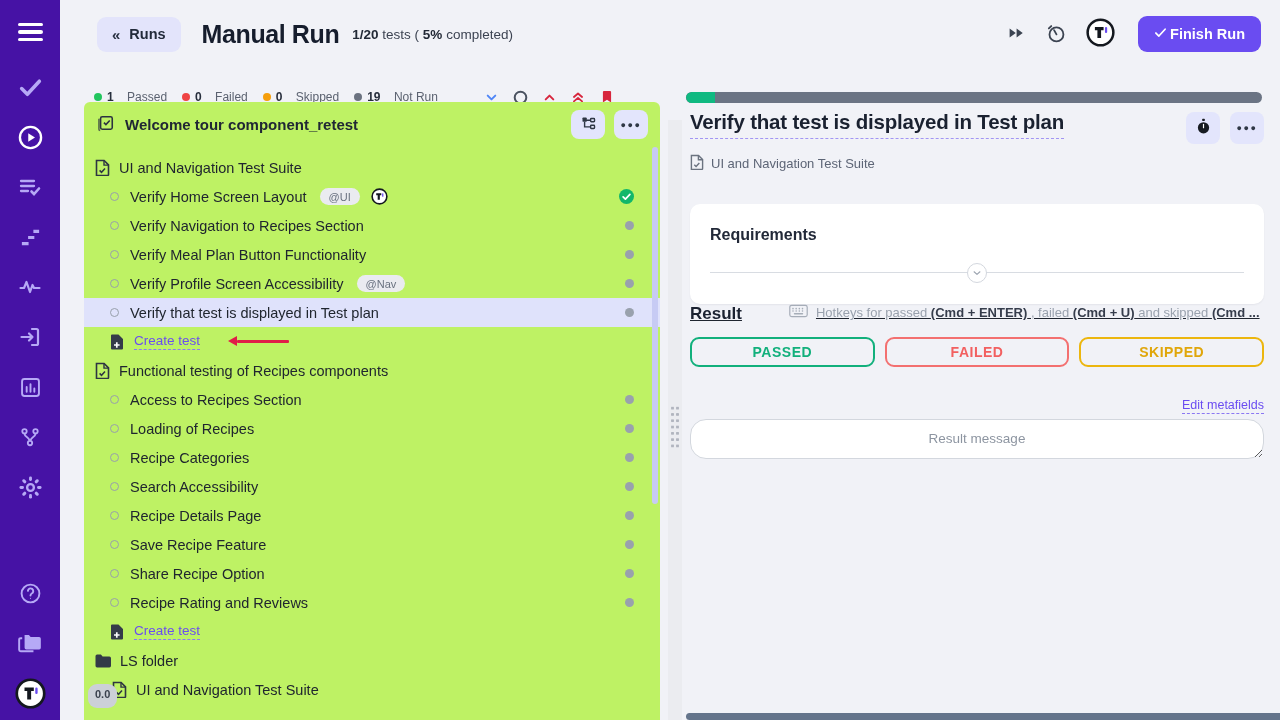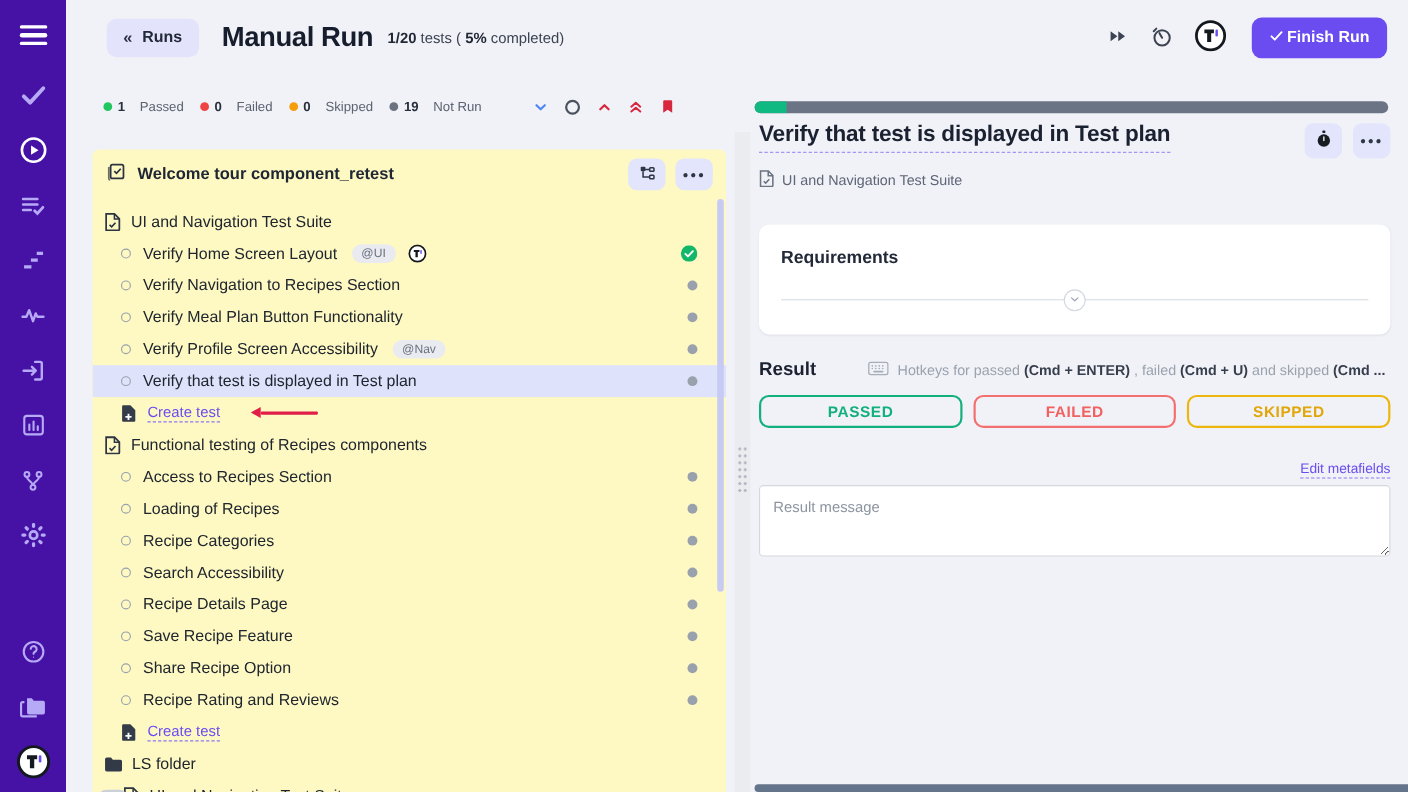--- a/index.html
+++ b/index.html
@@ -30,21 +30,21 @@
   
   .statusbar { position:absolute; left:84px; right:0; top:84px; height:26px; display:flex; align-items:center; }
   .legend { display:flex; align-items:center; gap:15px; padding-left:10px; font-size:12px; color:#5b6270; white-space:nowrap; }
   .legend-item { display:flex; align-items:center; gap:5px; }
   .legend-item b { color:#272e3c; font-weight:800; }
   .dot { width:8px; height:8px; border-radius:50%; display:inline-block; }
   .filter-icons { display:flex; align-items:center; gap:11px; margin-left:45px; }
   .progressbar { flex:1; margin-left:70px; margin-right:18px; height:11px; border-radius:6px; background:#6b7484; overflow:hidden; }
   .progress-fill { height:100%; background:#10b981; border-radius:6px 0 0 6px; }
   
-  .tree-panel { position:absolute; left:84px; top:136px; width:576px; bottom:0; background:#fef9c3; border-radius:6px 6px 0 0; overflow:hidden; }
+  .tree-panel { position:absolute; left:84px; top:102px; width:576px; bottom:0; background:#bef264; border-radius:6px 6px 0 0; overflow:hidden; }
   .tree-header { height:45px; display:flex; align-items:center; padding:0 12px 0 12px; }
   .tree-title { margin-left:9px; font-size:15px; font-weight:600; color:#202734; }
   .tree-header-btns { margin-left:auto; display:flex; gap:9px; }
   .mini-btn { min-width:34px; height:29px; background:#e3e5fc; border:none; border-radius:8px; display:flex; align-items:center; justify-content:center; cursor:pointer; color:#2f3745; font-family:inherit; }
   .mini-btn.tall { height:32px; width:34px; }
   .dots3 { font-size:9px; letter-spacing:1.6px; color:#2f3745; font-weight:700; }
   .tree-rows { position:absolute; top:51px; left:0; right:0; }
   .trow { height:29px; display:flex; align-items:center; padding-right:26px; font-size:14.5px; color:#20262f; cursor:pointer; position:relative; }
   .trow.sel { background:#dfe2fb; }
   .trow .ic { display:flex; align-items:center; flex:none; }
@@ -71,32 +71,32 @@
   
   .detail { position:absolute; left:690px; right:16px; top:110px; }
   .d-header { display:flex; align-items:flex-start; }
   .d-title { font-size:20.5px; font-weight:800; color:#1a2130; padding-bottom:4px; border-bottom:1.5px dashed #a295f3; letter-spacing:-0.2px; }
   .d-actions { margin-left:auto; display:flex; gap:10px; padding-top:2px; }
   .d-crumb { margin-top:10px; display:flex; align-items:center; gap:7px; color:#5d6576; font-size:13px; }
   .req-card { margin-top:31px; background:#fff; border-radius:10px; padding:22px 20px 31px; box-shadow:0 1px 2px rgba(16,24,40,.06); }
   .req-title { font-size:16px; font-weight:700; color:#222938; }
   .req-divider { margin-top:28px; position:relative; border-top:1px solid #d8dce2; }
   .req-toggle { position:absolute; left:50%; top:-10px; margin-left:-10px; width:20px; height:20px; border:1px solid #d3d7de; border-radius:50%; background:#fff; display:flex; align-items:center; justify-content:center; cursor:pointer; }
-  .result-row { margin-top:22px; display:flex; align-items:center; }
+  .result-row { display:flex; align-items:flex-start;text-decoration:underline; }
   .result-title { font-size:17px; font-weight:800; color:#1b2231; }
   .hotkeys { margin-left:47px; display:flex; align-items:center; gap:8px; font-size:13px; color:#9aa2ae; white-space:nowrap; overflow:hidden; }
   .hotkeys b { color:#363d4c; font-weight:700; }
   .status-btn-row { margin-top:13px; display:flex; gap:10px; }
   .status-btn { flex:1; height:30px; border-radius:9px; border:2px solid; background:transparent; font-family:inherit; font-size:14px; font-weight:700; letter-spacing:.5px; cursor:pointer; }
   .status-btn.passed { color:#12b07c; border-color:#12b07c; }
   .status-btn.failed { color:#f26060; border-color:#f37070; }
   .status-btn.skipped { color:#e0a60a; border-color:#ecb60e; }
   .metafields-row { margin-top:28px; text-align:right; }
   .meta-link { font-size:12.5px; color:#6a4cf1; border-bottom:1px dashed #8b77f3; padding-bottom:1px; cursor:pointer; }
-  .result-msg { margin-top:6px; width:100%; height:65px; border:1px solid #d3d7de; border-radius:4px; padding:11px 12px; font-family:inherit; font-size:13.5px; color:#2c3340; resize:vertical; background:#fff; display:block; }
+  .result-msg { margin-top:6px; width:100%; height:40px; border:1px solid #d3d7de; border-radius:16px; padding:11px 12px; font-family:inherit; font-size:13.5px; color:#2c3340; resize:vertical; background:#fff; display:block;text-align:center; }
   .result-msg::placeholder { color:#8d95a1; }
   .h-scroll { position:absolute; left:686px; right:0; bottom:0; height:7px; background:#64748b; border-radius:4px 0 0 4px; cursor:pointer; }
 </style>
 </head>
 <body>
 
 <nav class="sidebar">
   <div class="sb-slot hamb">
     <span class="hamburger">
         <i></i>

